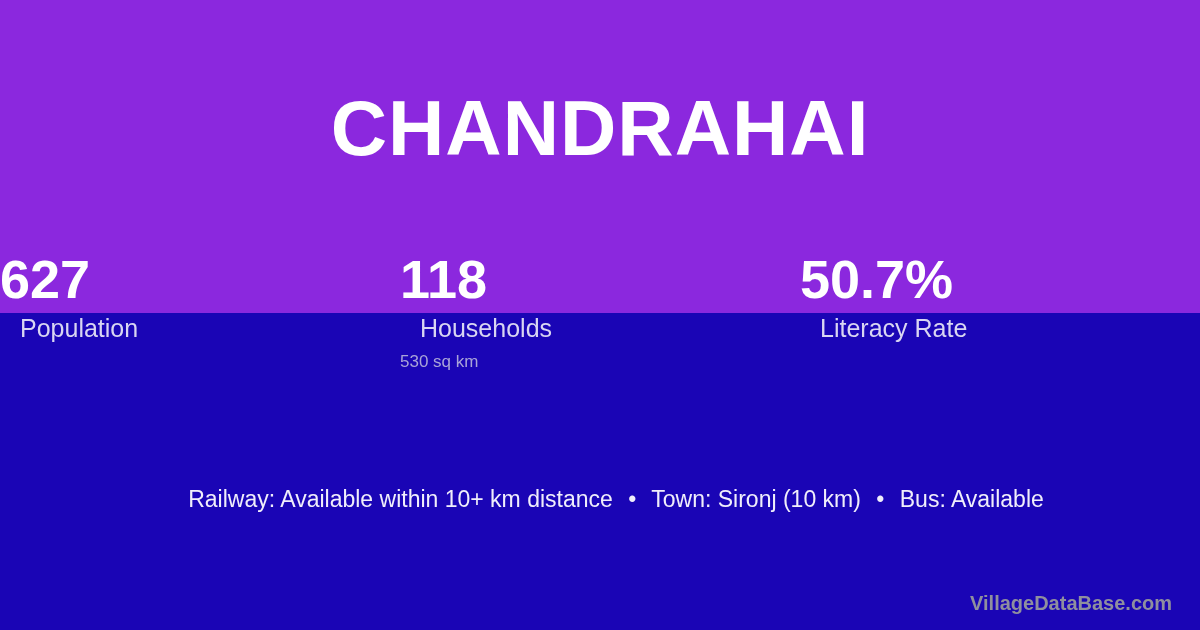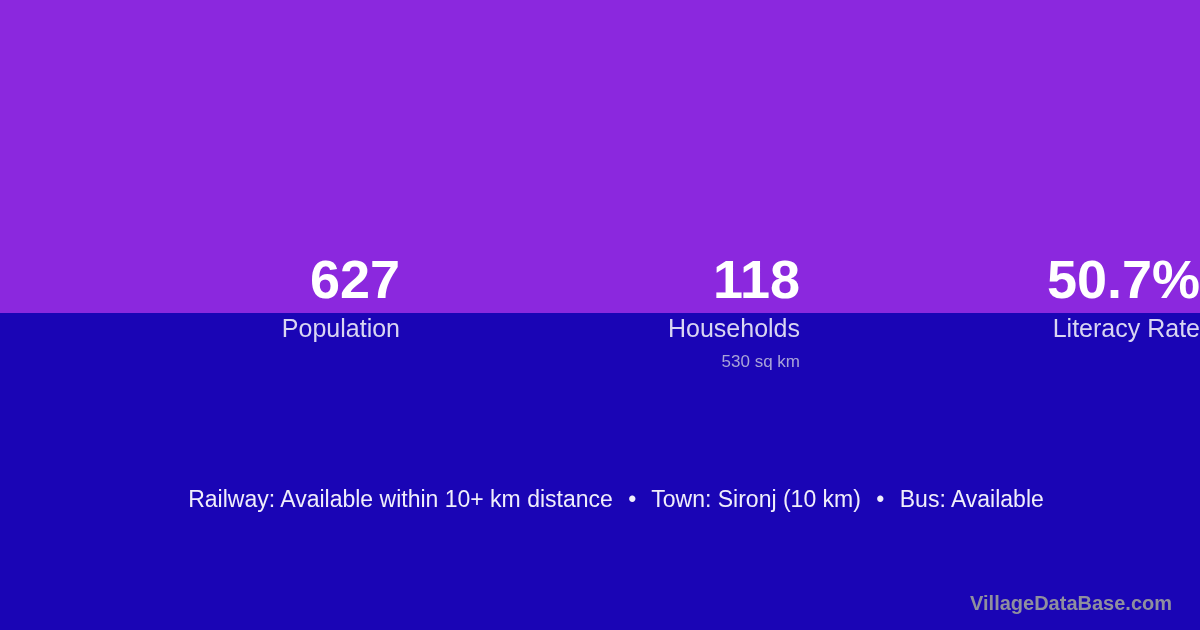--- a/index.html
+++ b/index.html
@@ -76,22 +76,21 @@
   
   .stats-row {
     position: absolute;
     left: 0;
     top: 248px;
     width: 1200px;
     display: flex;
   }
   .stat-col {
     flex: 1 1 0;
-    text-align: right;
-    padding-left: 28px;
+    text-align: left;
   }
   .stat-value {
     color: #ffffff;
     font-size: 54px;
     font-weight: bold;
     line-height: 62px;
     white-space: nowrap;
   }
   .stat-label {
     margin-top: 3px;
@@ -141,20 +140,21 @@
   }
 </style>
 </head>
 <body>
 
 <div class="card">
 
   <div class="hero-band"></div>
   <div class="lower-band"></div>
 
+  <div class="village-title">CHANDRAHAI</div>
 
 
   <div class="stats-row">
 
     <div class="stat-col">
       <div class="stat-value">627</div>
       <div class="stat-label">Population</div>
     </div>
 
     <div class="stat-col">

